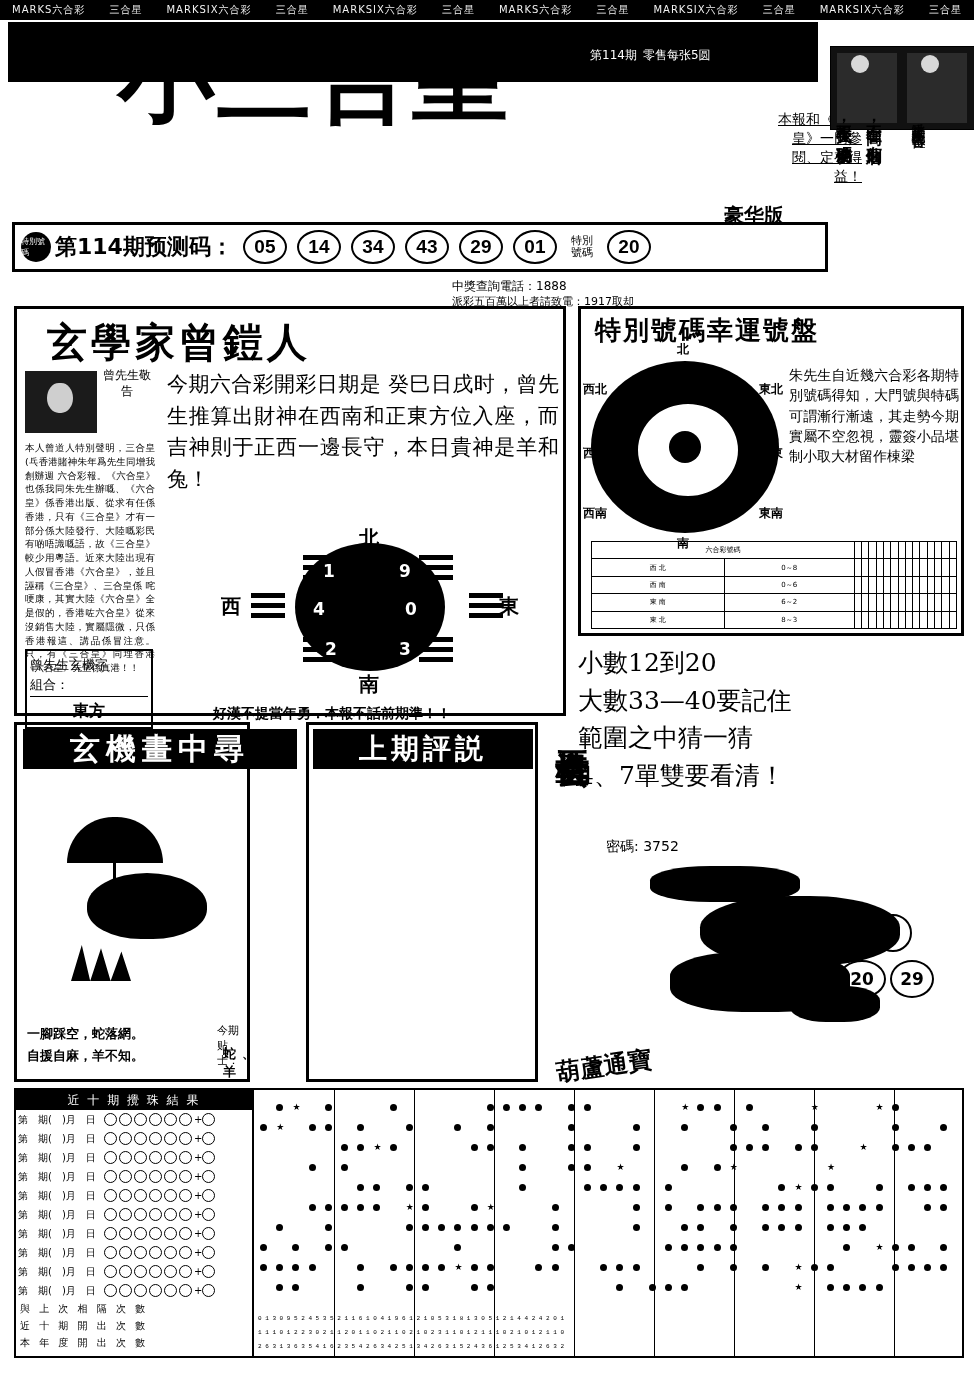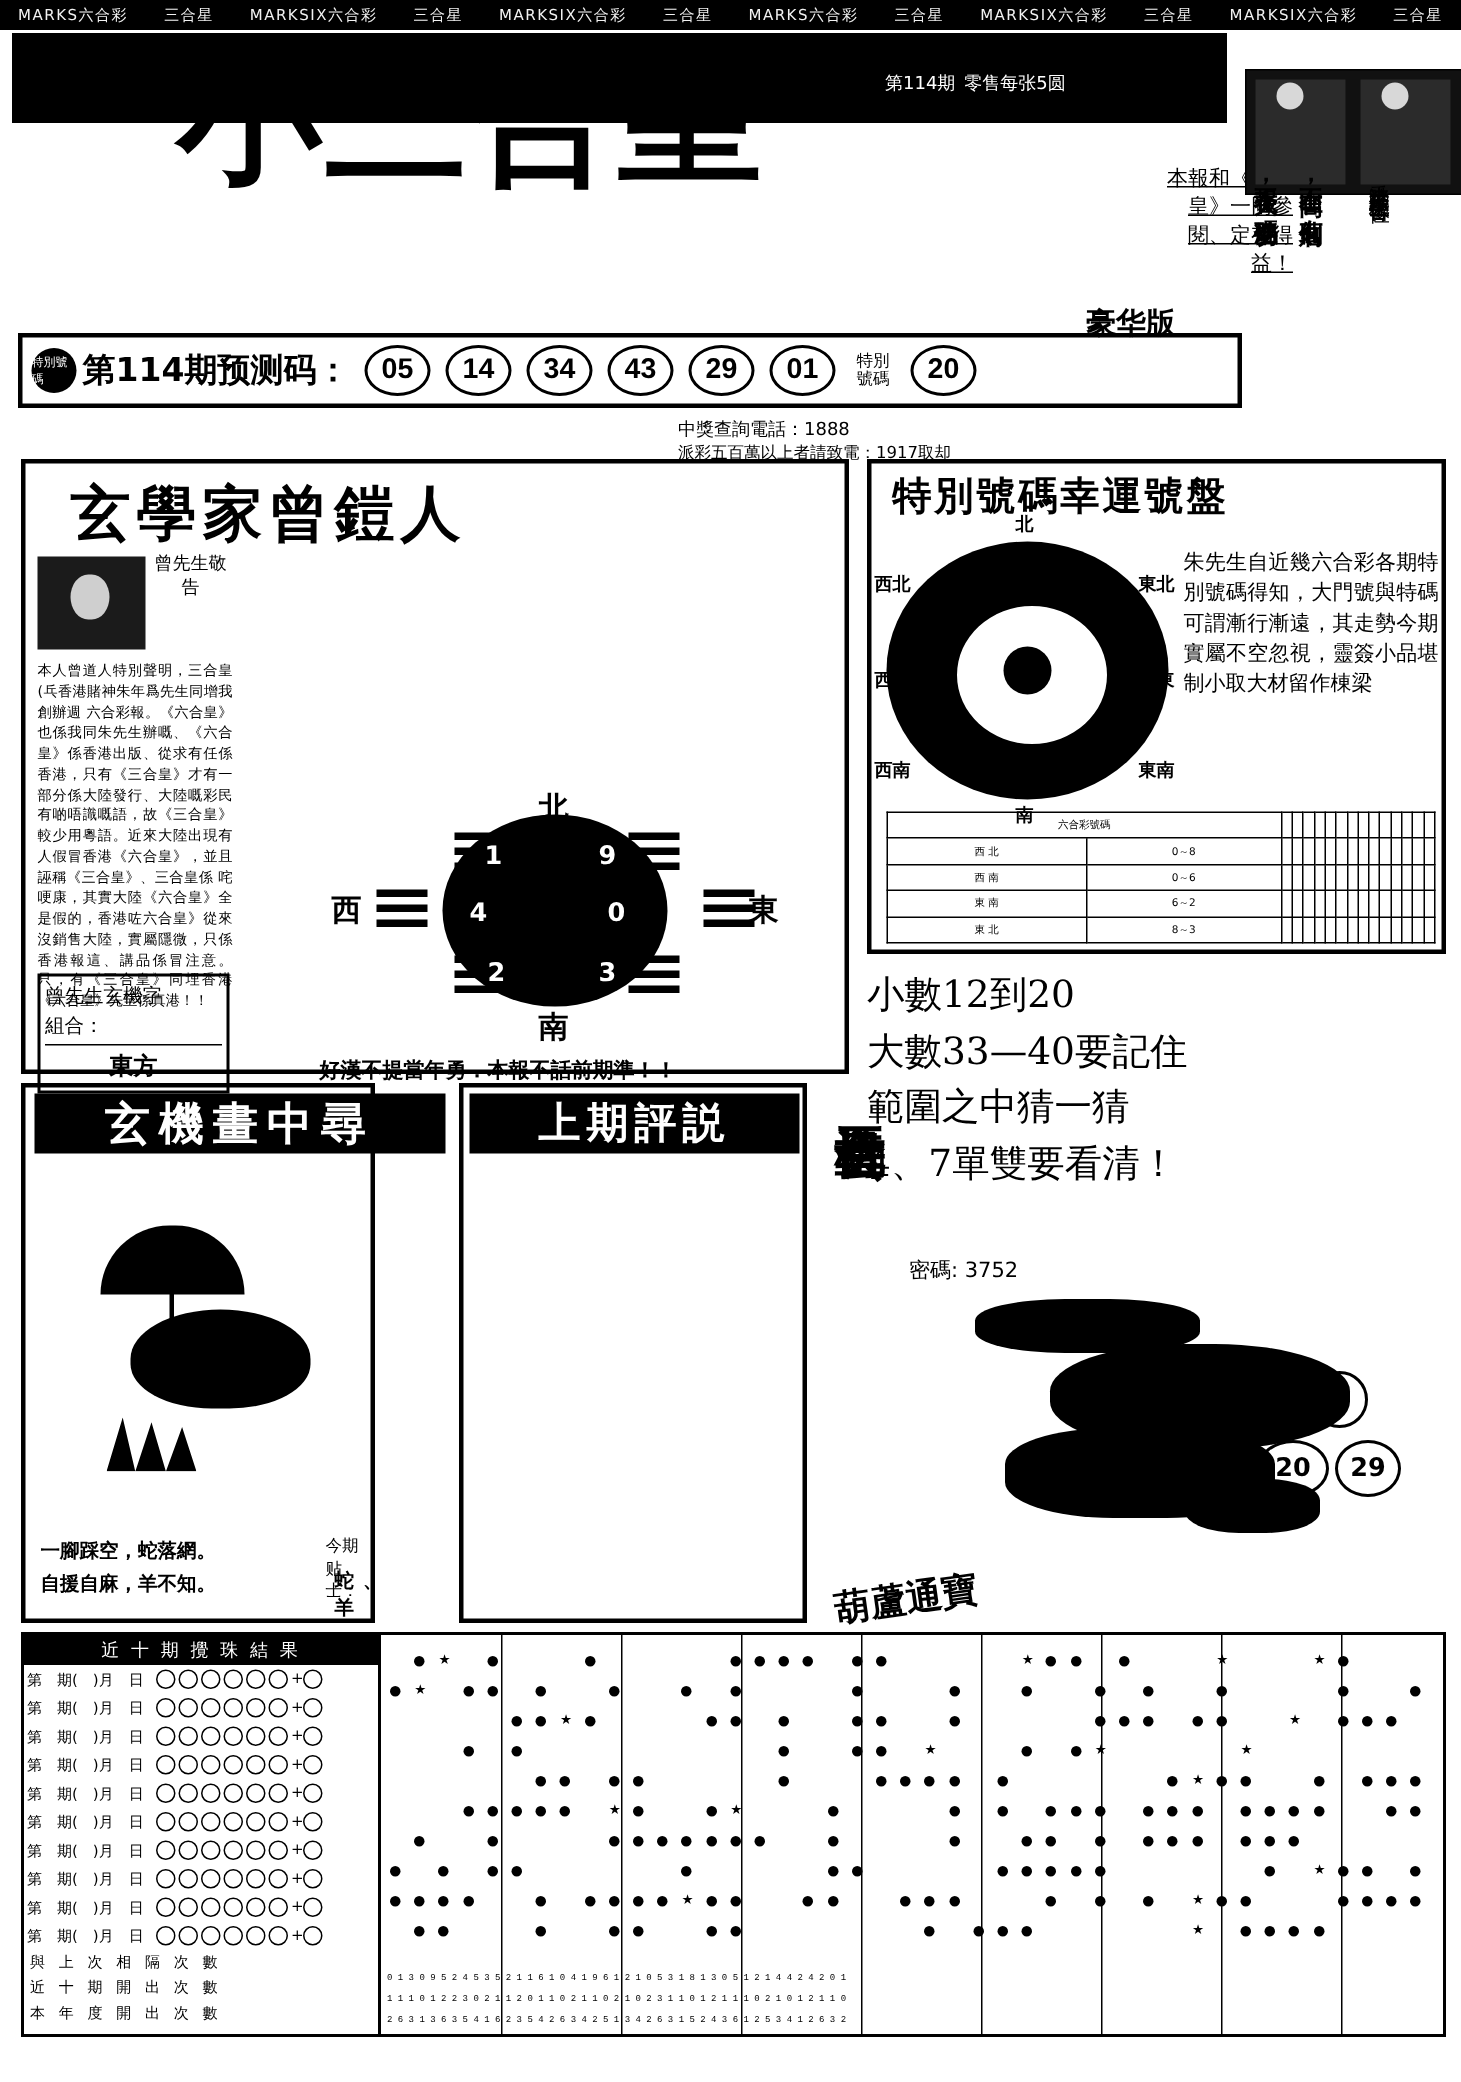--- a/index.html
+++ b/index.html
@@ -182,20 +182,21 @@
     <div class="mini-photo">
         <div class="face"></div>
       </div>
     <div class="mini-cap">曾先生敬告</div>
     <div class="small-col">本人曾道人特別聲明，三合皇(乓香港賭神朱年爲先生同增我創辦週 六合彩報。《六合皇》也係我同朱先生辦嘅、《六合皇》係香港出版、從求有任係香港，只有《三合皇》才有一部分係大陸發行、大陸嘅彩民有啲唔識嘅語，故《三合皇》較少用粵語。近來大陸出現有人假冒香港《六合皇》，並且誣稱《三合皇》、三合皇係 咤哽康，其實大陸《六合皇》全是假的，香港咗六合皇》從來沒銷售大陸，實屬隱微，只係香港報這、講品係冒注意。只，有《三合皇》同埋香港《六合皇》先至係真港！！</div>
     <div class="stamp">
       <div>曾先生玄機字</div>
       <div>組合：</div>
       <div class="row2">東方</div>
     </div>
+    <div class="bigtext">今期六合彩開彩日期是 癸巳日戌时，曾先生推算出財神在西南和正東方位入座，而吉神則于正西一邊長守，本日貴神是羊和兔！</div>
 
     <div class="bagua">
       <div class="dirN">北</div>
       <div class="dirS">南</div>
       <div class="dirE">東</div>
       <div class="dirW">西</div>
       <div class="tri" style="left:96px;top:24px"></div>
       <div class="tri" style="left:96px;top:34px"></div>
       <div class="tri" style="left:96px;top:44px"></div>
       <div class="tri" style="left:212px;top:24px"></div>

